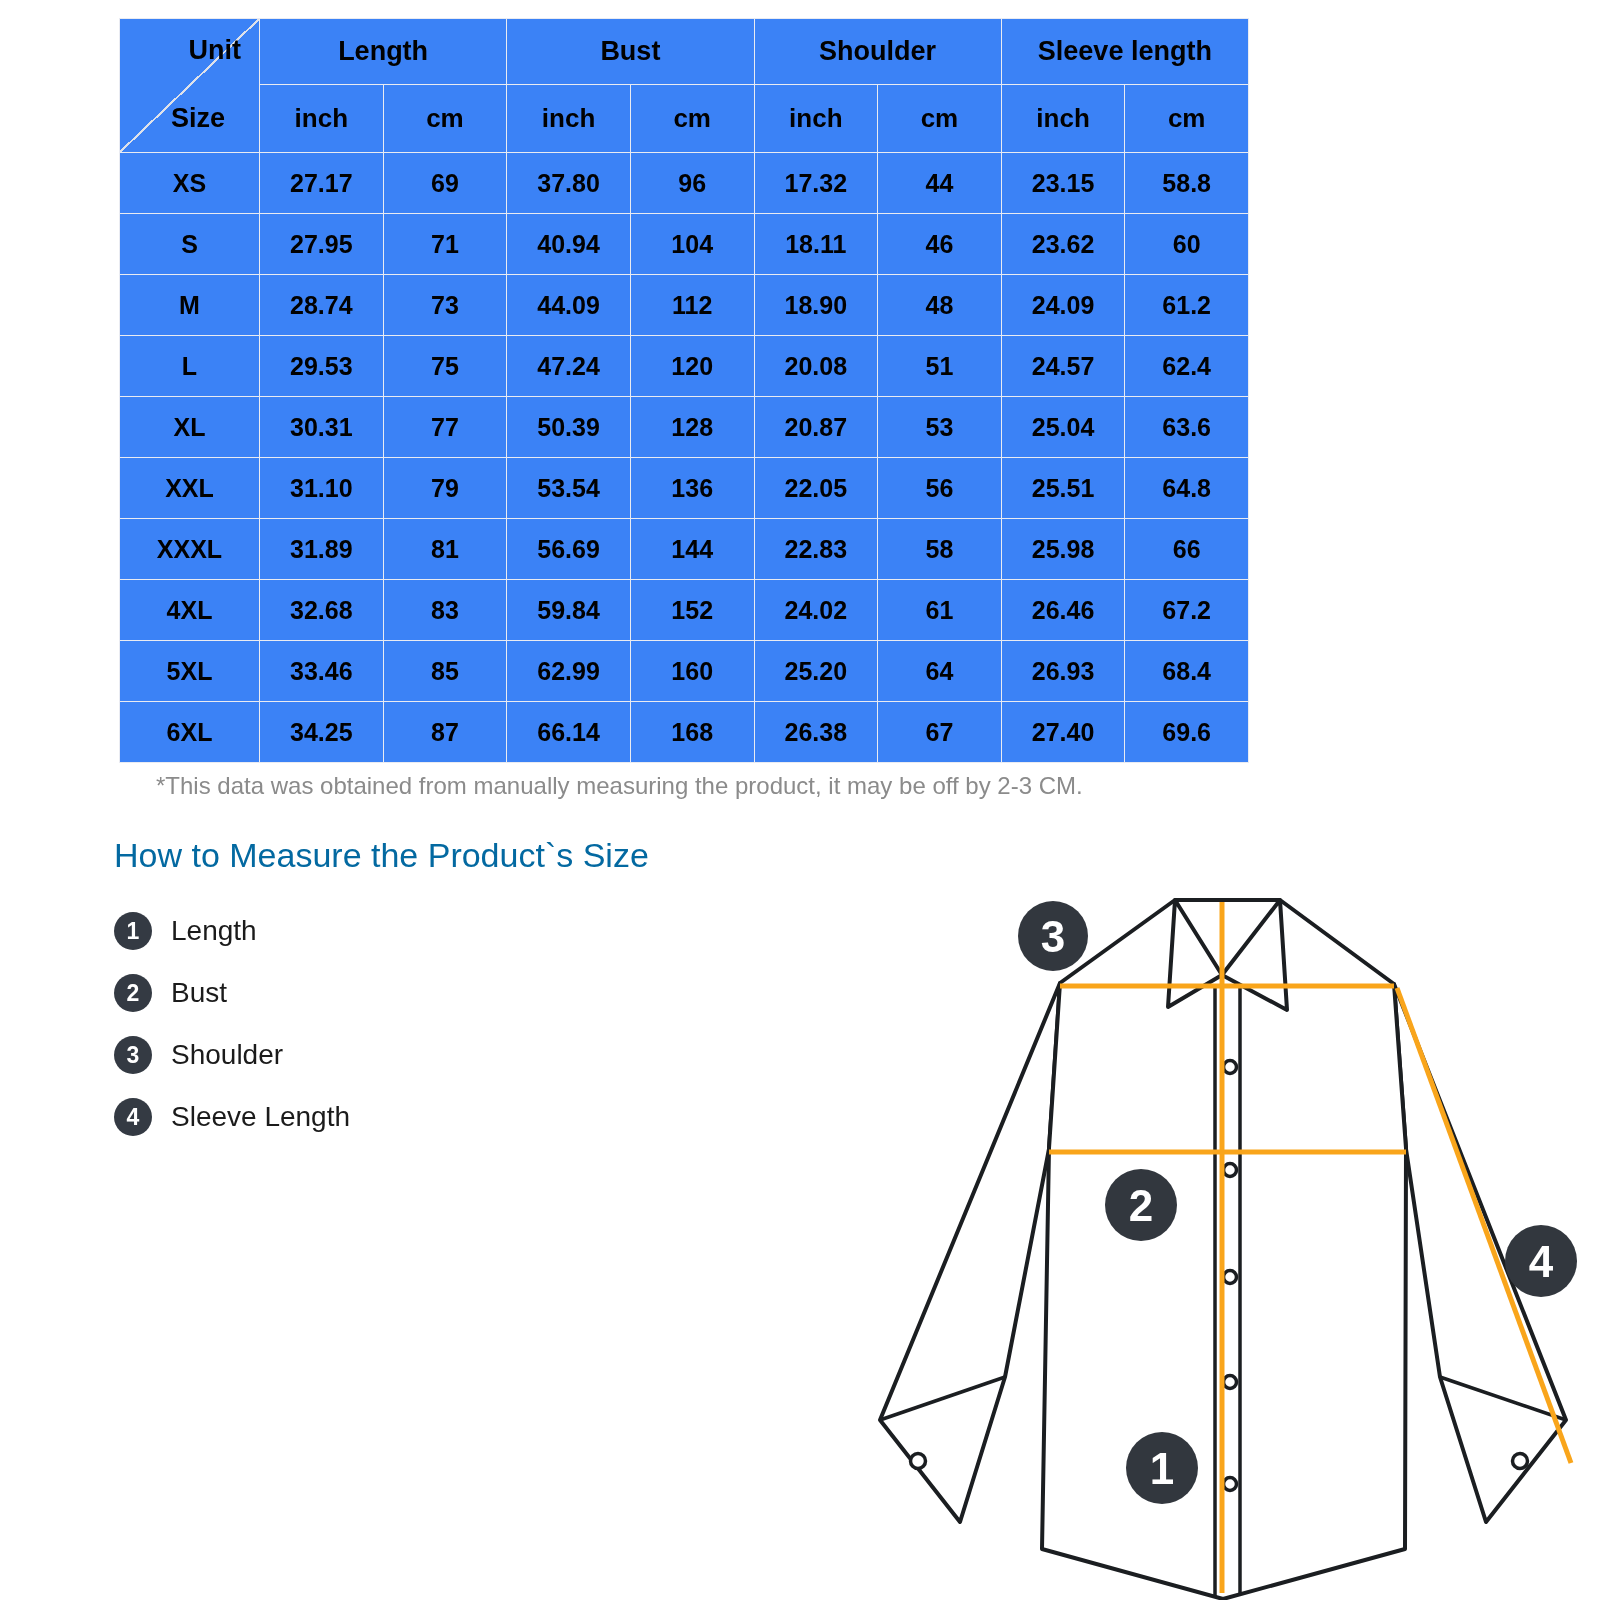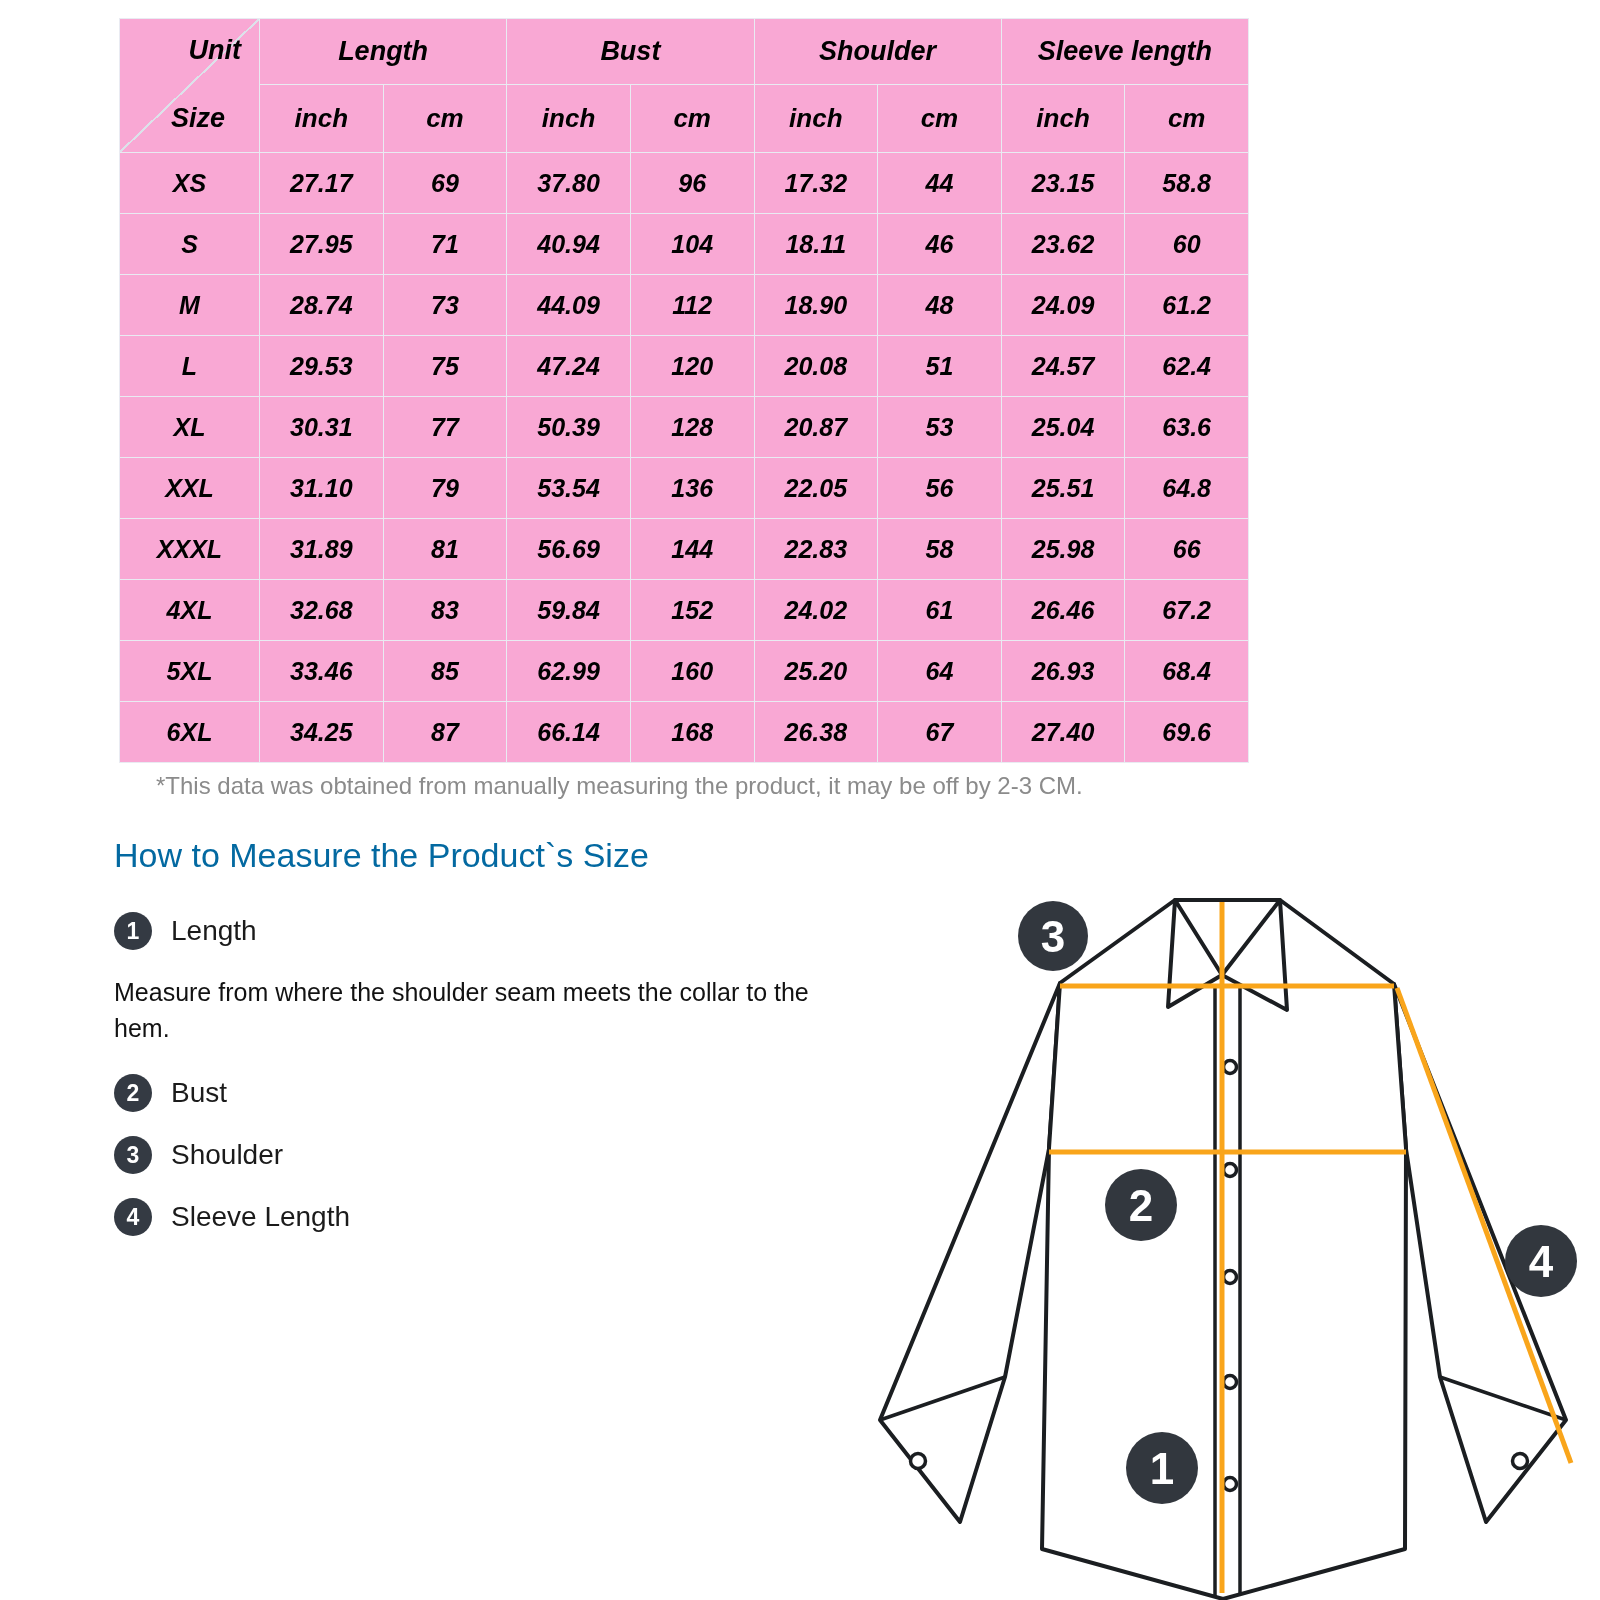--- a/index.html
+++ b/index.html
@@ -2,21 +2,21 @@
 <html><head>
 <meta charset="utf-8">
 <style>
   * { margin:0; padding:0; box-sizing:border-box; }
   html,body { width:1600px; height:1600px; background:#ffffff;
     font-family:"Liberation Sans", sans-serif; color:#000; }
   body { position:relative; overflow:hidden; }
 
   
   .table-wrap { position:absolute; left:119px; top:18px; }
-  table.size-chart { border-collapse:collapse; table-layout:fixed; width:1130px; background:#f9a8d4;font-style:italic; }
+  table.size-chart { border-collapse:collapse; table-layout:fixed; width:1130px; background:#3b82f6; }
   table.size-chart th, table.size-chart td {
     border:1px solid #e9ebf2; text-align:center; vertical-align:middle;
     font-weight:bold; color:#010101; padding:0;
   }
   tr.group-row th { height:66px; font-size:27px; }
   tr.unit-row th { height:68px; font-size:26px; }
   tbody.size-rows td { height:61px; font-size:25px; }
   th.corner-cell { position:relative; }
   .corner-diag { position:absolute; inset:0;
     background:linear-gradient(to bottom right,
@@ -206,22 +206,20 @@
 </div>
 
 <div class="footnote">*This data was obtained from manually measuring the product, it may be off by 2-3 CM.</div>
 <div class="howto-heading">How to Measure the Product`s Size</div>
 
 <div class="instructions">
   <div class="item-head">
     <span class="num-badge">1</span>
     <span class="item-label">Length</span>
   </div>
-  <p class="item-desc">Measure from where the shoulder seam meets the collar to the
-hem.</p>
 
   <div class="item-head">
     <span class="num-badge">2</span>
     <span class="item-label">Bust</span>
   </div>
 
   <div class="item-head">
     <span class="num-badge">3</span>
     <span class="item-label">Shoulder</span>
   </div>

